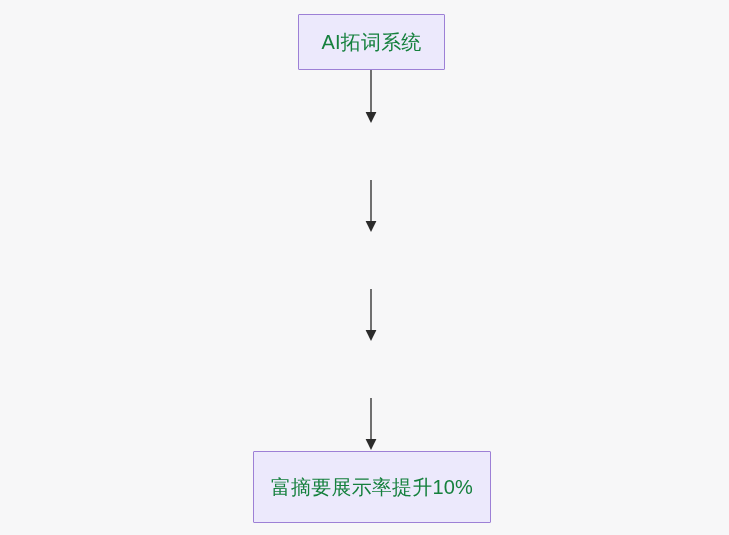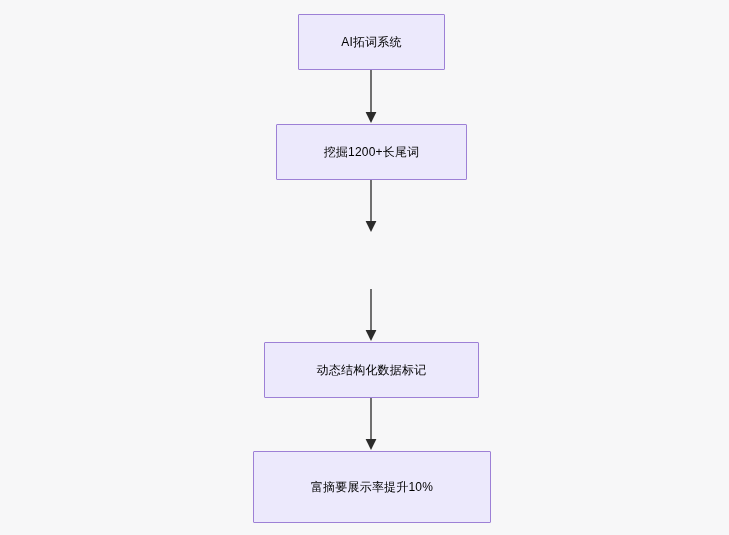--- a/index.html
+++ b/index.html
@@ -28,23 +28,23 @@
     background: #ece9fc;
     border: 1.4px solid #9d80d6;
     border-radius: 1px;
     display: flex;
     align-items: center;
     justify-content: center;
     text-align: center;
   }
 
   .flow-node-label {
-    font-size: 12px;
+    font-size: 20px;
     line-height: 20px;
-    color: #000000;
+    color: #15803d;
     letter-spacing: 0.2px;
     white-space: nowrap;
   }
 
   .flow-edge {
     position: absolute;
     width: 18px;
     overflow: visible;
   }
   .flow-edge svg {
@@ -82,26 +82,20 @@
     <svg width="18" height="53" viewBox="0 0 18 53">
       <line x1="9" y1="0" x2="9" y2="44" stroke="#707070" stroke-width="2"></line>
       <polygon points="9,52 3.6,41 14.4,41" fill="#2b2b2b"></polygon>
     </svg>
   </div>
 
   <div class="flow-node" style="left:298px; top:14px; width:147px; height:56px;">
     <span class="flow-node-label">AI拓词系统</span>
   </div>
 
-  <div class="flow-node" style="left:276px; top:124px; width:191px; height:56px;">
-    <span class="flow-node-label">挖掘1200+长尾词</span>
-  </div>
 
 
-  <div class="flow-node" style="left:264px; top:342px; width:215px; height:56px;">
-    <span class="flow-node-label">动态结构化数据标记</span>
-  </div>
 
   <div class="flow-node" style="left:253px; top:451px; width:238px; height:72px;">
     <span class="flow-node-label">富摘要展示率提升10%</span>
   </div>
 
 </div>
 
 </body></html>

